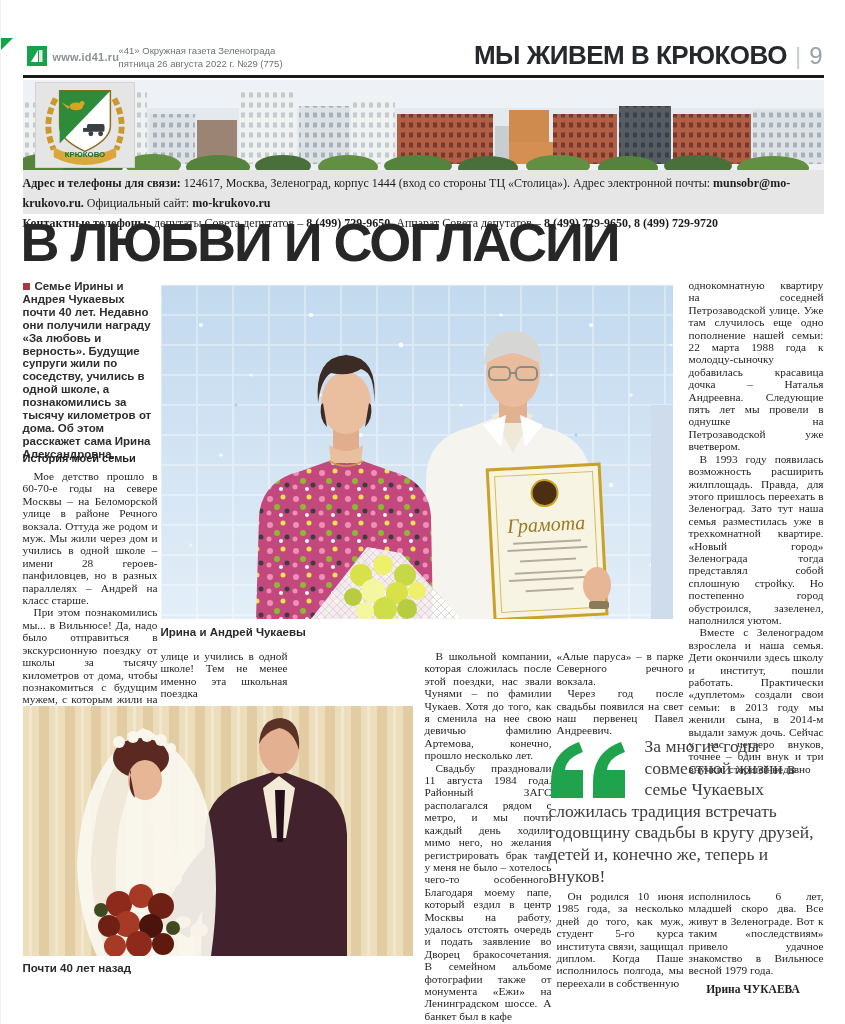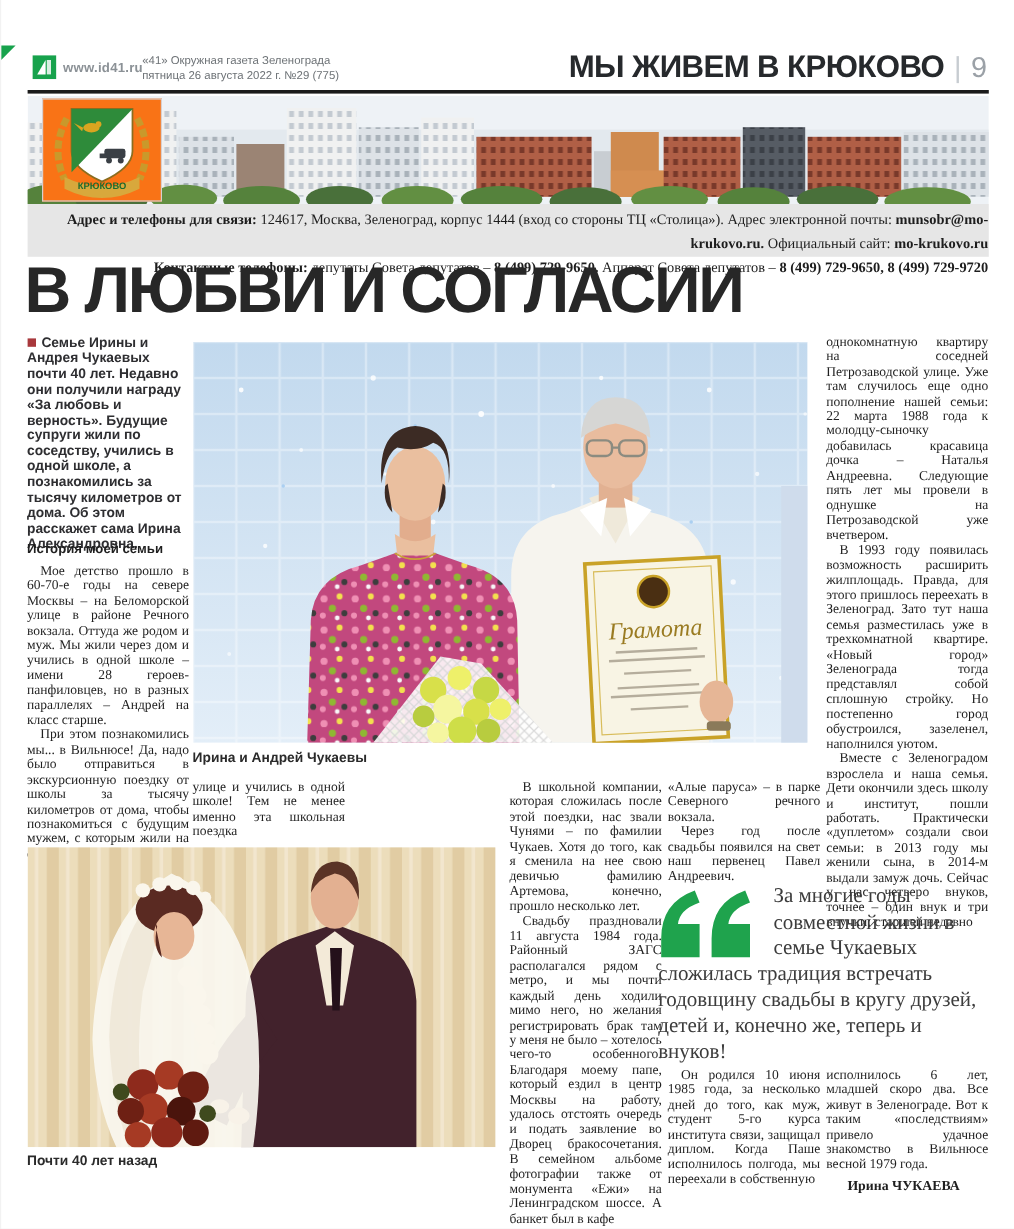--- a/index.html
+++ b/index.html
@@ -11,21 +11,21 @@
   .hdr-site{font-size:11px;font-weight:bold;color:#8b9196;letter-spacing:.2px}
   .hdr-info{font-size:9.5px;color:#6d7276;line-height:12.5px}
   .hdr-right{display:flex;align-items:baseline;gap:8px}
   .hdr-sec{font-size:26px;font-weight:bold;color:#26292c;letter-spacing:-.5px}
   .hdr-div{font-size:24px;color:#c7ccd1;font-weight:300}
   .hdr-pg{font-size:24px;color:#9ba1a7}
   .rule{background:#1b1b1b}
 
   
   .contacts{background:#e6e6e6;font-family:"Liberation Serif",serif;font-size:12px;
-            color:#1d1d1d;text-align:right;line-height:20px;padding-top:3px;box-sizing:border-box}
+            color:#1d1d1d;text-align:left;line-height:20px;padding-top:3px;box-sizing:border-box}
   .contacts b{font-weight:bold}
 
   
   .headline{font-size:54px;font-weight:bold;color:#272727;letter-spacing:-2px;line-height:52px;white-space:nowrap}
 
   
   .lead{font-size:11.5px;font-weight:bold;line-height:12.9px;color:#2e2e31;text-align:left}
   .sq{display:inline-block;width:7px;height:7px;background:#a8383c;margin-right:5px}
   .h2{font-size:11px;font-weight:bold;color:#1f1f1f}
   .serif{font-family:"Liberation Serif",serif;font-size:11.3px;line-height:12.4px;
@@ -35,21 +35,21 @@
   .caption{font-size:11.5px;font-weight:bold;color:#2a2a2a}
 
   .photo{display:block}
 
   
   .qmark{float:left;width:84px;height:58px;margin:4px 12px 2px 0}
   .qtext{font-family:"Liberation Serif",serif;font-size:17.5px;line-height:21.6px;color:#3c3c3c}
   .byline{font-weight:bold;font-size:11.5px;color:#1f1f1f;text-align:center;padding-right:6px;margin-top:6px}
 
   .corner{width:0;height:0;border-top:12px solid #17a24c;border-right:12px solid transparent}
-  .emblem{background:#f97316;border:1px solid #d8cfcf;box-sizing:border-box}
+  .emblem{background:#e5e5e5;border:1px solid #d8cfcf;box-sizing:border-box}
 </style>
 </head>
 <body>
 
 <div id="page">
 
   <div class="abs corner" style="left:0;top:38px"></div>
 
   <div class="abs" style="left:26px;top:46px;width:20px;height:20px">
     <svg width="20" height="20" viewBox="0 0 20 20">

